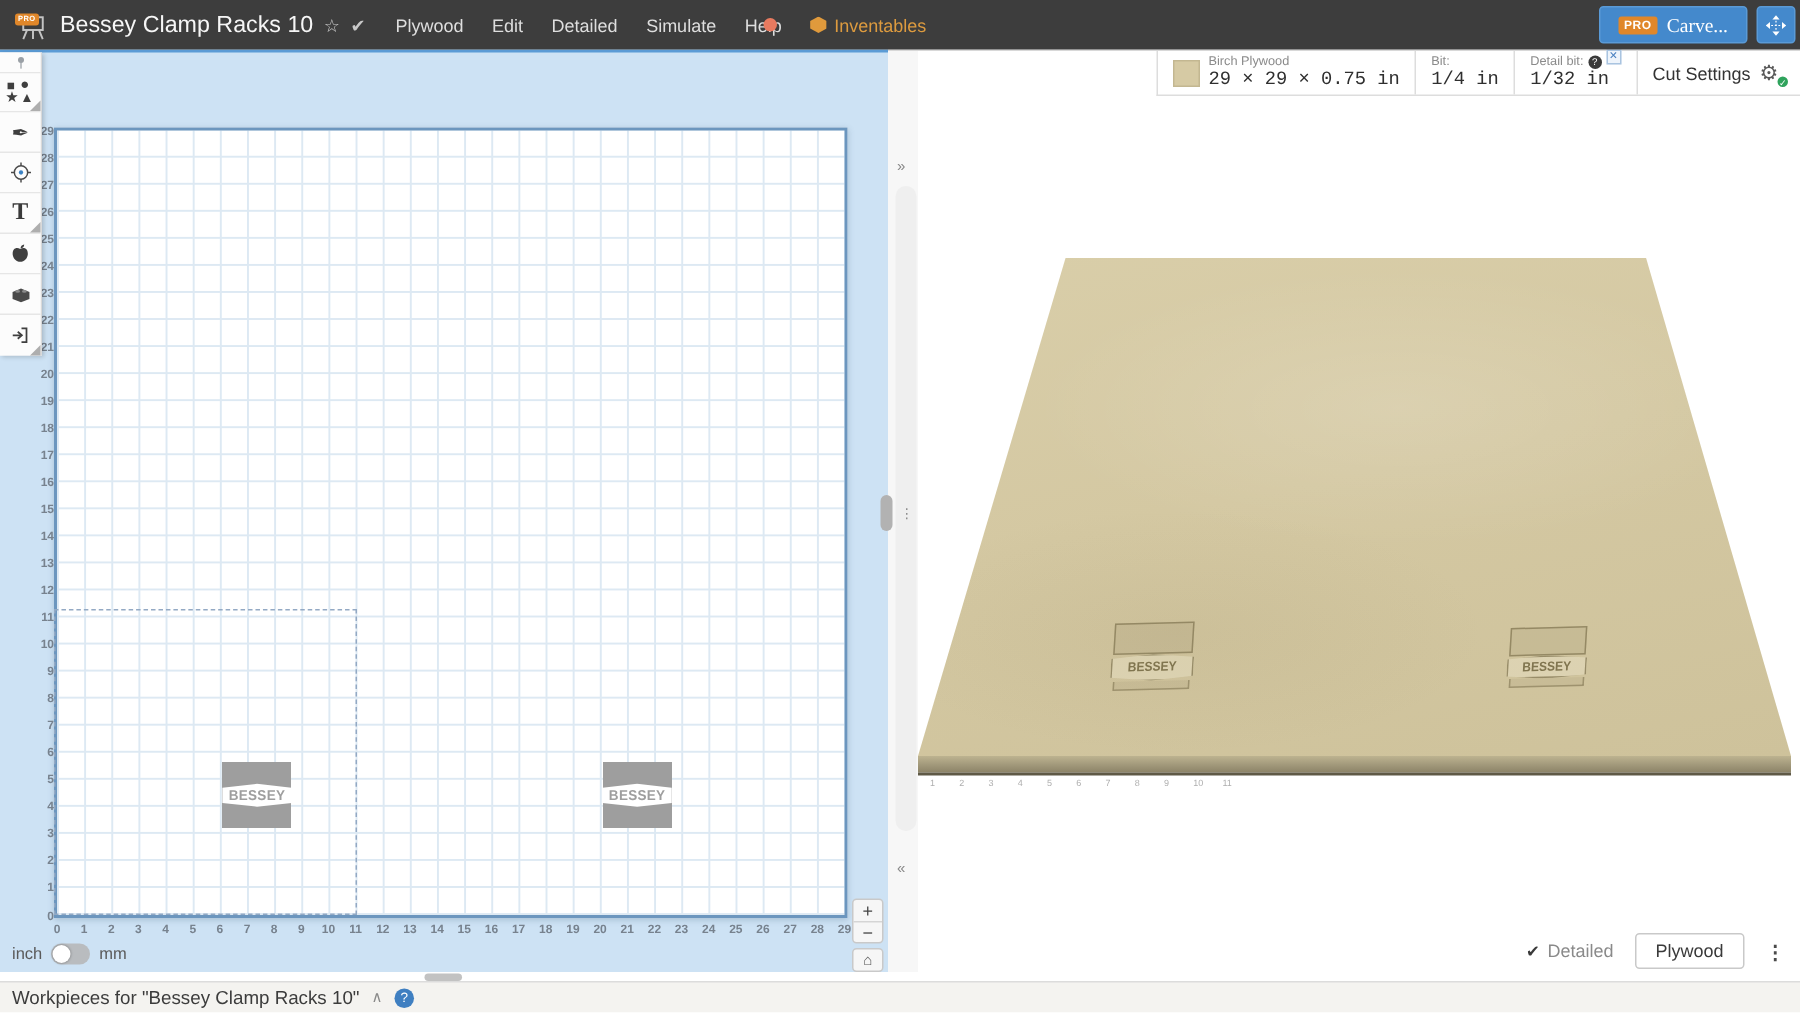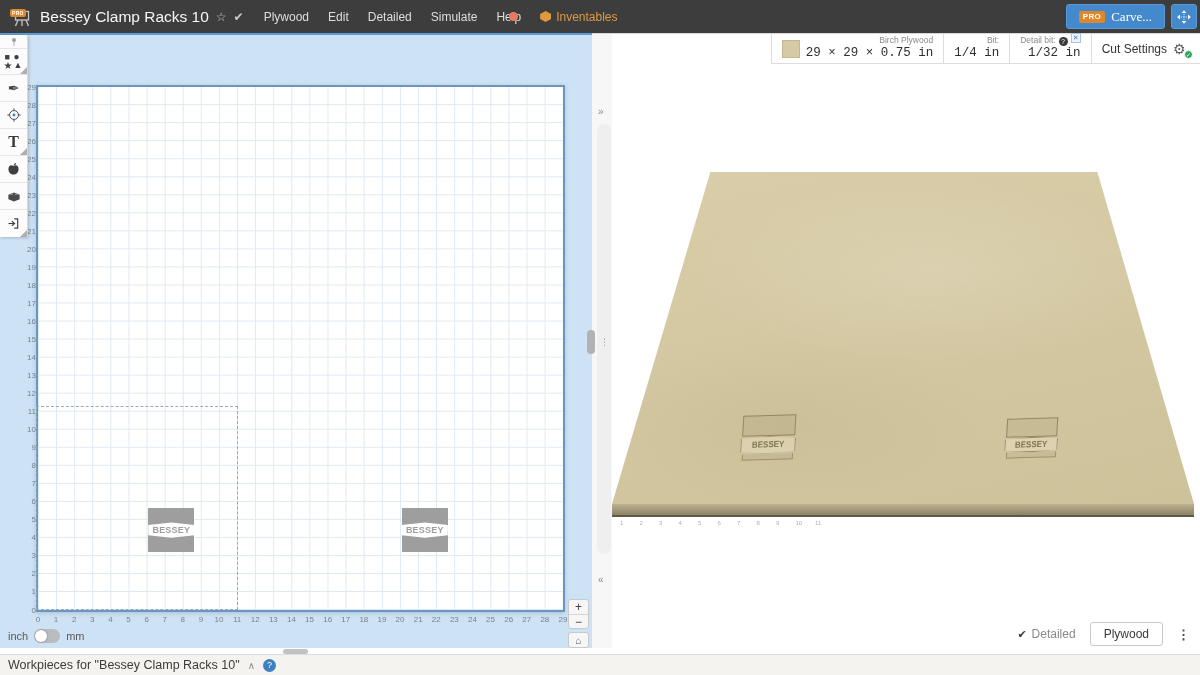--- a/index.html
+++ b/index.html
@@ -37,21 +37,21 @@
             border:2px solid #6c96be; box-shadow:0 1px 4px rgba(60,90,120,.25);
             background-image:linear-gradient(to right,#dde9f3 1px,transparent 1px),
                              linear-gradient(to top,#dde9f3 1px,transparent 1px);
             background-size:18.103px 18.034px; background-position:left bottom; }
   #selection { position:absolute; border:1px dashed #93a9c4; background:transparent; }
   .logo2d { position:absolute; background:#9e9e9e; }
   .logo-band { position:absolute; left:0; right:0; top:50%; transform:translateY(-50%); height:36%;
             background:#fff; clip-path:polygon(0 18%,50% 2%,100% 18%,100% 82%,50% 98%,0 82%);
             display:flex; align-items:center; justify-content:center; }
   .logo-band span { color:#9e9e9e; font-size:9px; font-weight:bold; letter-spacing:.2px; transform:scaleY(1.05); }
-  .rlabel { position:absolute; font-size:8px; color:#77828e; }
+  .rlabel { position:absolute; font-size:8px; color:#77828e;font-weight:bold; }
   .rlabel.v { width:15px; text-align:right; }
   .rlabel.h { width:18px; text-align:center; }
 
   
   #sidebar { position:absolute; left:0; top:0; width:28px; background:#fcfcfc;
             border-right:1px solid #d9d9d9; box-shadow:1px 1px 3px rgba(0,0,0,.18); }
   .side-item { position:relative; width:100%; height:27px; display:flex; align-items:center;
             justify-content:center; border-bottom:1px solid #e6e6e6; cursor:pointer; background:#fcfcfc; }
   .side-item.tall { height:26px; }
   .side-item:last-child { border-bottom:none; }
@@ -110,21 +110,21 @@
             border:1px solid rgba(140,128,92,.7); border-top:none; background:rgba(120,108,75,.08); }
   .tick3d { position:absolute; top:486px; font-size:6px; color:#6b6b6b; opacity:.55; }
 
   
   #material-bar { position:absolute; right:0; top:0; height:30px; display:flex; background:#fff;
             border-left:1px solid #ddd; border-bottom:1px solid #ddd; z-index:10; }
   .mat-sec { border-right:1px solid #ddd; padding:2px 10px 2px 10px; display:flex; align-items:center;
             gap:6px; cursor:pointer; }
   .mat-sec:last-child { border-right:none; }
   #mat-swatch { width:18px; height:18px; background:#d6caa4; border:1px solid #c3b791; }
-  .mat-col { display:flex; flex-direction:column; align-items:flex-end; line-height:1.15; }
+  .mat-col { display:flex; flex-direction:column; align-items:flex-start; line-height:1.15; }
   .mat-label { font-size:8.5px; color:#8a8a8a; display:flex; align-items:center; gap:3px; }
   .mat-value { font-size:12.5px; color:#2f2f2f;font-family:Liberation Mono, monospace; }
   #q-circle { width:9px; height:9px; border-radius:50%; background:#3a3a3a; color:#fff; font-size:6.5px;
             display:inline-flex; align-items:center; justify-content:center; }
   #x-box { width:10px; height:10px; border:1px solid #a9c4e0; background:#eef4fb; color:#4a80c0;
             font-size:7px; display:inline-flex; align-items:center; justify-content:center;
             position:relative; top:-3px; cursor:pointer; }
   #cut-settings { font-size:12px; color:#333; }
   #gear-wrap { position:relative; width:17px; height:17px; }
   #gear-glyph { font-size:14px; color:#5a5a5a; line-height:17px; }

